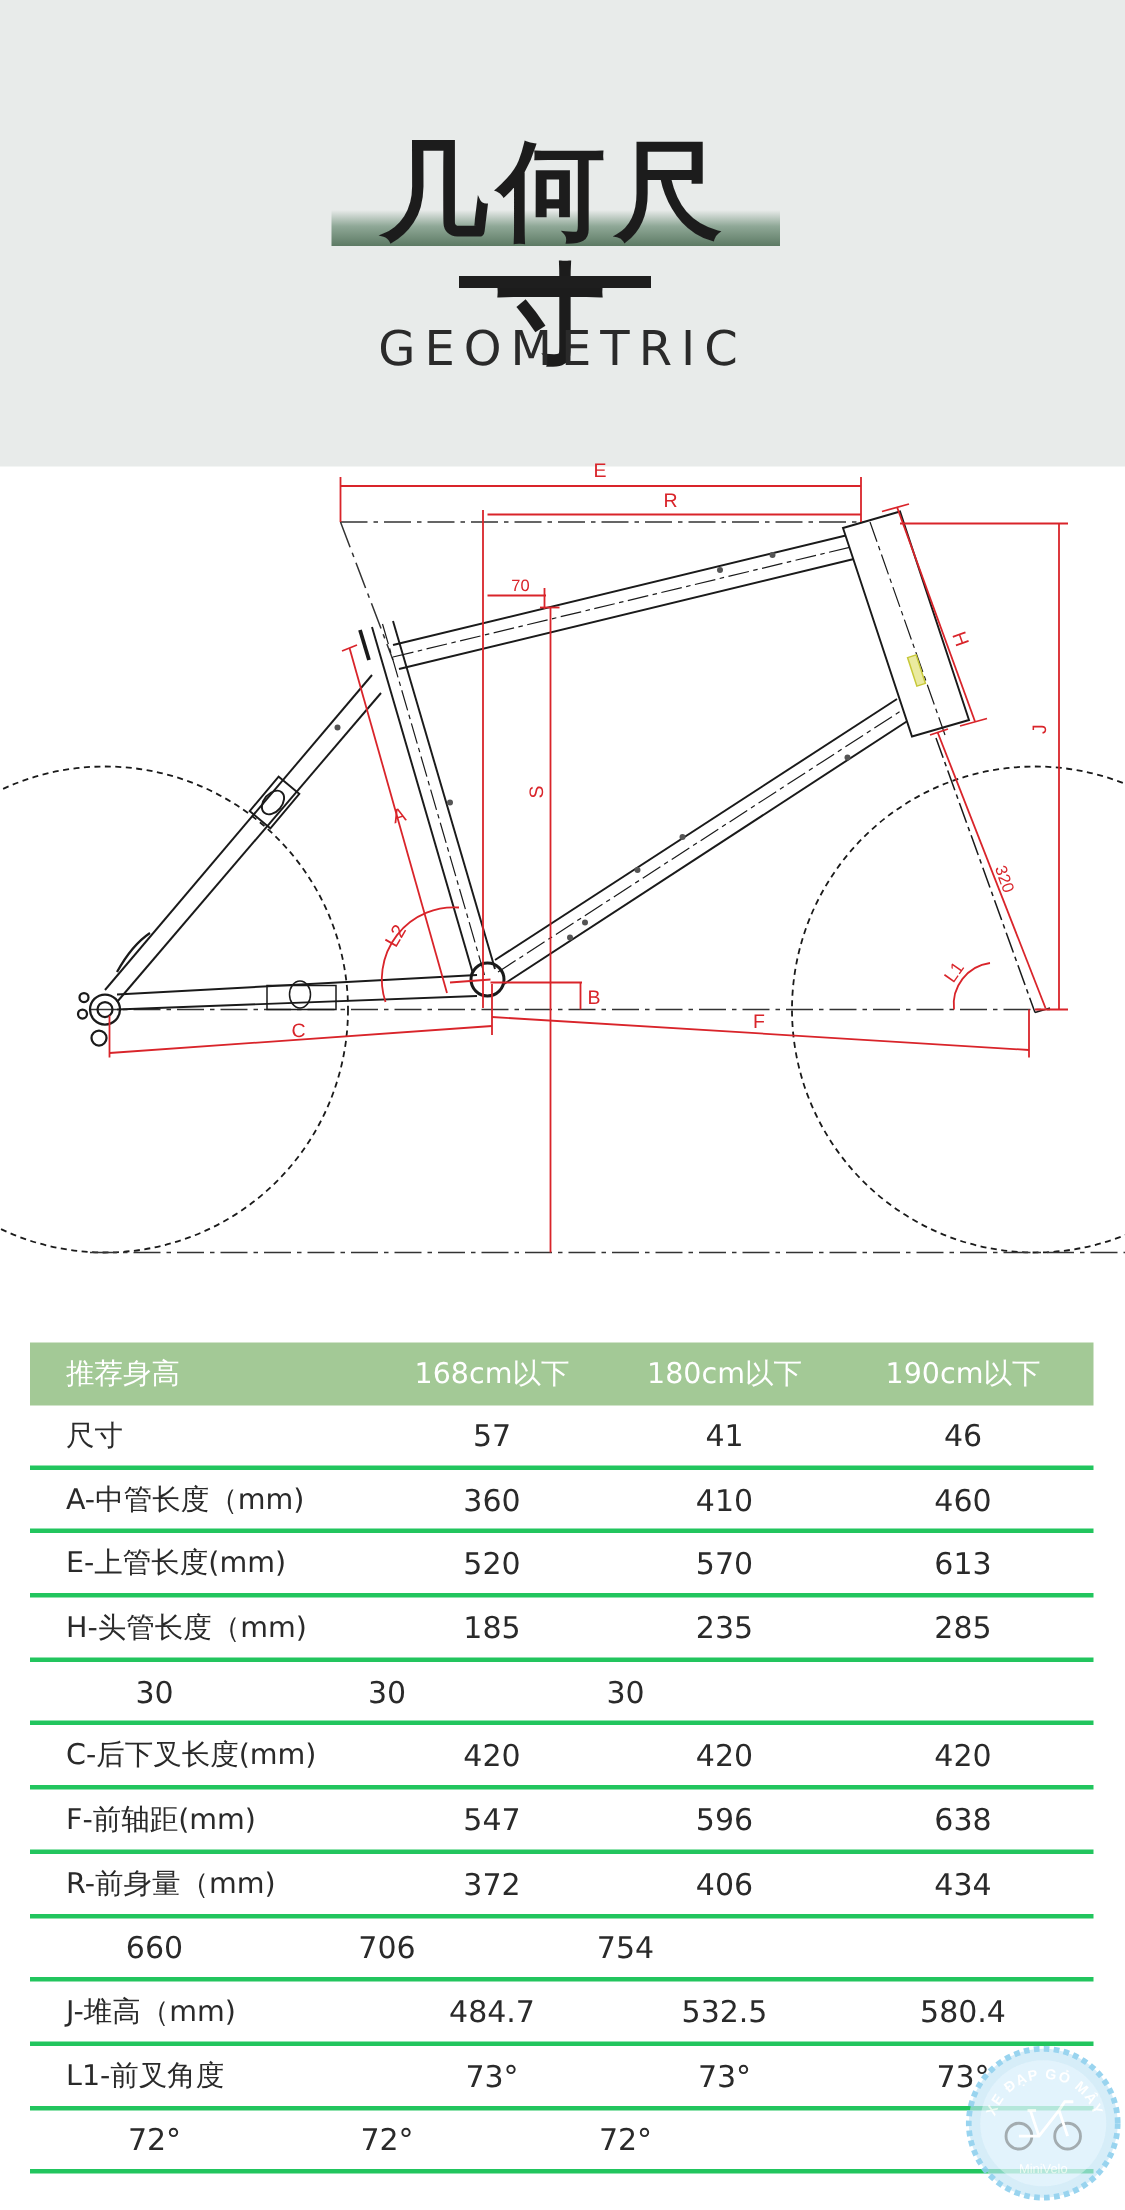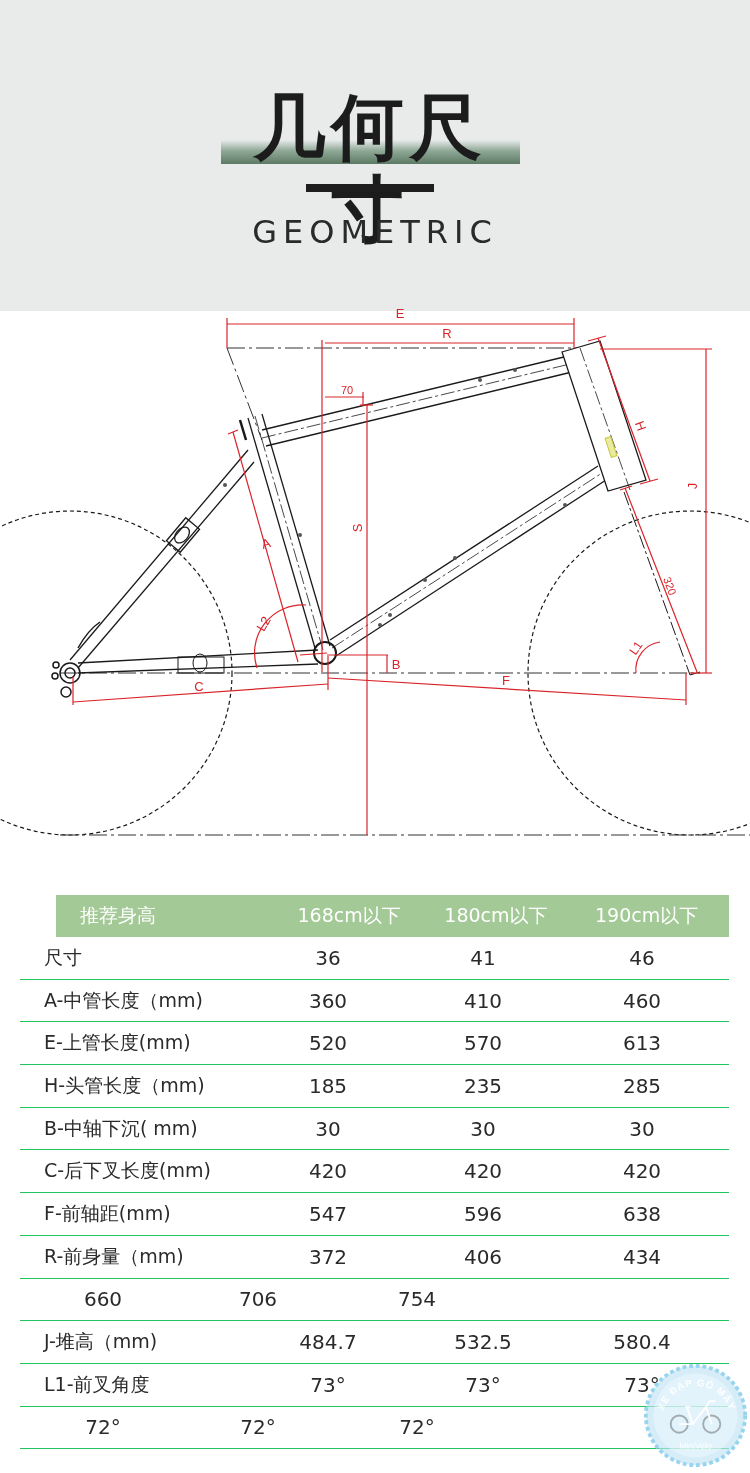--- a/index.html
+++ b/index.html
@@ -5,22 +5,22 @@
   * { box-sizing: border-box; margin: 0; padding: 0; }
   body { width: 750px; height: 1473px; background: #ffffff; font-family: "DejaVu Sans", "Liberation Sans", sans-serif; overflow: hidden; position: relative; }
   .header { position: absolute; left: 0; top: 0; width: 750px; height: 311px; background: #e8ebea; }
   .title-wrap { position: absolute; left: 221px; top: 92px; width: 299px; height: 72px; }
   .title-bar { position: absolute; left: 0; top: 48px; width: 299px; height: 24px; background: linear-gradient(to bottom, rgba(232,235,234,0) 0%, #8fa897 45%, #5d7a64 100%); }
   .title { position: absolute; left: 0; top: -6px; width: 299px; text-align: center; font-size: 72px; font-weight: bold; color: #1c1c1c; letter-spacing: 6px; line-height: 82px; font-family: "DejaVu Sans", sans-serif; }
   .title-line { position: absolute; left: 306px; top: 184px; width: 128px; height: 8px; background: #1e1e1e; }
   .subtitle { position: absolute; left: 0; top: 213px; width: 750px; text-align: center; font-size: 32px; color: #2a2a2a; letter-spacing: 6px; font-family: "DejaVu Sans", sans-serif; font-weight: normal; }
   .diagram { position: absolute; left: 0; top: 281px; width: 750px; height: 600px; }
   .spec-table { position: absolute; left: 20px; top: 895px; width: 709px; }
-  .thead { display: flex; height: 42px; background: #a3c996; align-items: center; margin-left: 36px; }
-  .trow { display: flex; height: 42.7px; align-items: center; border-bottom: 1px solid #22c55e; }
+  .thead { display: flex; height: 42px; background: #a3c996; align-items: center; }
+  .trow { display: flex; height: 42.7px; align-items: center; border-bottom: 3px solid #22c55e; }
   .c0 { width: 225px; padding-left: 24px; font-size: 19px; color: #2a2a2a; white-space: nowrap; }
   .c1, .c2, .c3 { text-align: center; font-size: 20px; color: #2a2a2a; }
   .c1 { width: 166px; padding-left: 0; } .c1 { margin-left: 0; }
   .c2 { width: 144px; }
   .c3 { width: 174px; }
   .thead .c0, .thead .c1, .thead .c2, .thead .c3 { color: #ffffff; font-size: 19px; }
   .thead .c1 { }
   .watermark { position: absolute; left: 643px; top: 1363px; width: 105px; height: 105px; opacity: 0.9; }
 </style>
 </head>
@@ -181,21 +181,21 @@
 
 <div class="spec-table">
   <div class="thead">
     <div class="c0">推荐身高</div>
     <div class="c1">168cm以下</div>
     <div class="c2">180cm以下</div>
     <div class="c3">190cm以下</div>
   </div>
   <div class="trow">
     <div class="c0">尺寸</div>
-    <div class="c1">36</div>
+    <div class="c1">57</div>
     <div class="c2">41</div>
     <div class="c3">46</div>
   </div>
   <div class="trow">
     <div class="c0">A-中管长度（mm)</div>
     <div class="c1">360</div>
     <div class="c2">410</div>
     <div class="c3">460</div>
   </div>
   <div class="trow">
@@ -204,21 +204,20 @@
     <div class="c2">570</div>
     <div class="c3">613</div>
   </div>
   <div class="trow">
     <div class="c0">H-头管长度（mm)</div>
     <div class="c1">185</div>
     <div class="c2">235</div>
     <div class="c3">285</div>
   </div>
   <div class="trow">
-    <div class="c0">B-中轴下沉( mm)</div>
     <div class="c1">30</div>
     <div class="c2">30</div>
     <div class="c3">30</div>
   </div>
   <div class="trow">
     <div class="c0">C-后下叉长度(mm)</div>
     <div class="c1">420</div>
     <div class="c2">420</div>
     <div class="c3">420</div>
   </div>

